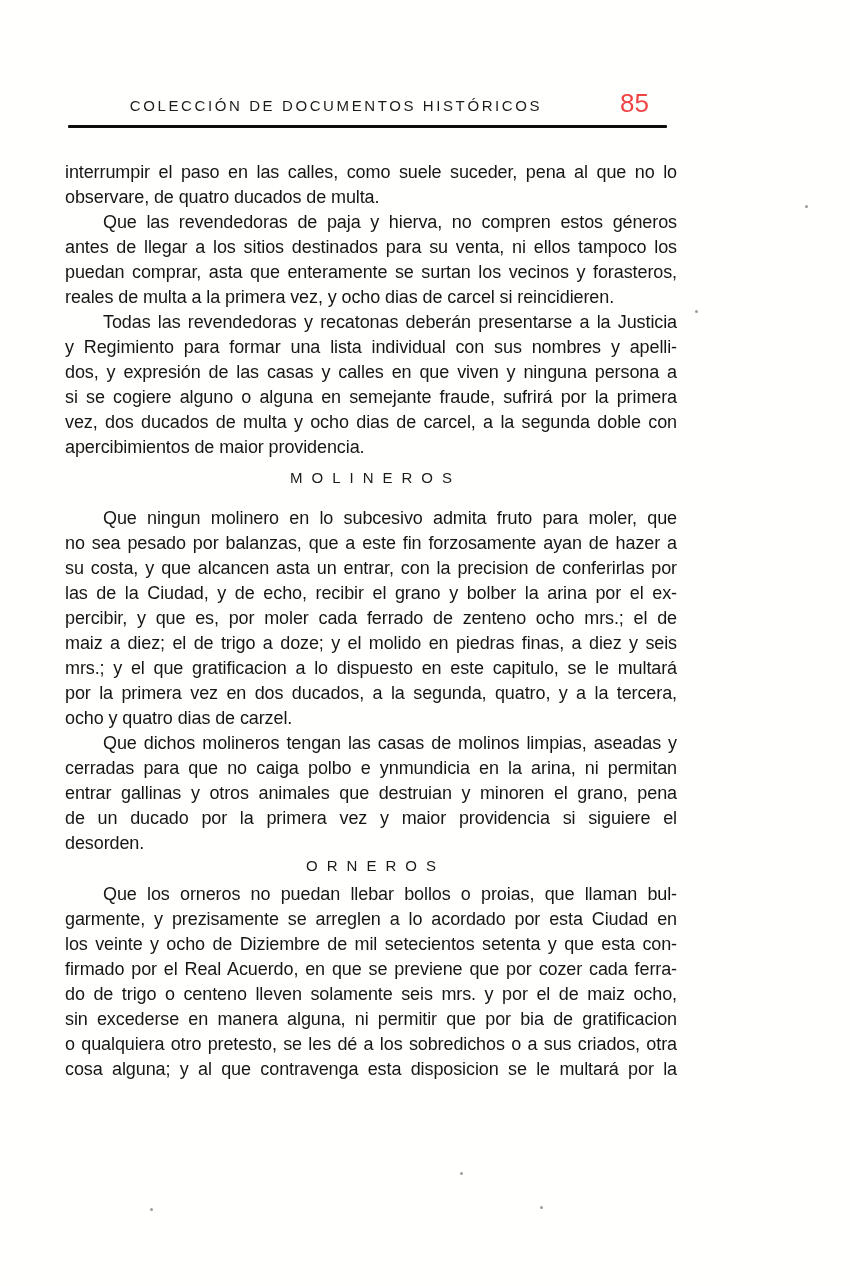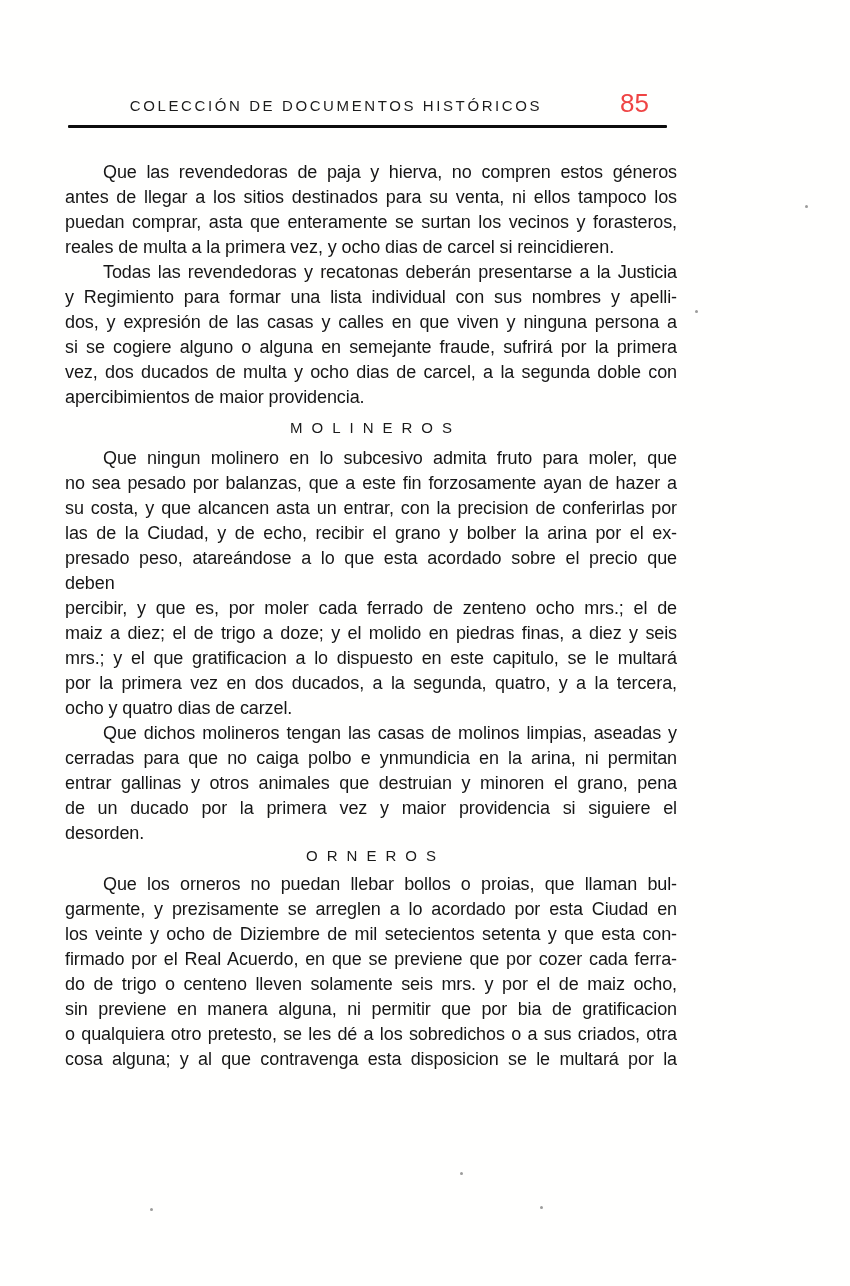--- a/index.html
+++ b/index.html
@@ -62,41 +62,45 @@
   .line.endline { text-align-last: left; }
   .line.indent { text-indent: 38px; }
   .heading {
     text-align: center;
     font-size: 15px;
     line-height: 20px;
     letter-spacing: 9px;
     padding-left: 9px;
     color: #1a1a1a;
   }
-  .section:nth-of-type(2) .heading { margin: 8px 0 8px; text-align: center; }
+  .section:nth-of-type(2) .heading { margin: 8px 0 18px; text-align: center; }
   .section:nth-of-type(3) .heading { margin: 0 0 6px; }
   .speck {
     position: absolute;
     width: 3px;
     height: 3px;
     background: #4a4a4a;
     border-radius: 50%;
     opacity: 0.55;
   }
 </style>
 </head>
 <body>
 
 <div class="page">
   <div class="text-block">
     <div class="header-title">COLECCIÓN DE DOCUMENTOS HISTÓRICOS</div>
     <div class="page-number">85</div>
     <div class="header-rule"></div>
     <div class="page-body">
         <div class="section">
+          <div class="para">
+            <div class="line">interrumpir el paso en las calles, como suele suceder, pena al que no lo</div>
+            <div class="line endline">observare, de quatro ducados de multa.</div>
+          </div>
           <div class="para">
             <div class="line indent">Que las revendedoras de paja y hierva, no compren estos géneros</div>
             <div class="line">antes de llegar a los sitios destinados para su venta, ni ellos tampoco los</div>
             <div class="line">puedan comprar, asta que enteramente se surtan los vecinos y forasteros,</div>
             <div class="line endline">reales de multa a la primera vez, y ocho dias de carcel si reincidieren.</div>
           </div>
           <div class="para">
             <div class="line indent">Todas las revendedoras y recatonas deberán presentarse a la Justicia</div>
             <div class="line">y Regimiento para formar una lista individual con sus nombres y apelli-</div>
             <div class="line">dos, y expresión de las casas y calles en que viven y ninguna persona a</div>
@@ -105,21 +109,20 @@
             <div class="line endline">apercibimientos de maior providencia.</div>
           </div>
         </div>
         <div class="section">
           <div class="heading">MOLINEROS</div>
           <div class="para">
             <div class="line indent">Que ningun molinero en lo subcesivo admita fruto para moler, que</div>
             <div class="line">no sea pesado por balanzas, que a este fin forzosamente ayan de hazer a</div>
             <div class="line">su costa, y que alcancen asta un entrar, con la precision de conferirlas por</div>
             <div class="line">las de la Ciudad, y de echo, recibir el grano y bolber la arina por el ex-</div>
-            <div class="line">presado peso, atareándose a lo que esta acordado sobre el precio que deben</div>
             <div class="line">percibir, y que es, por moler cada ferrado de zenteno ocho mrs.; el de</div>
             <div class="line">maiz a diez; el de trigo a doze; y el molido en piedras finas, a diez y seis</div>
             <div class="line">mrs.; y el que gratificacion a lo dispuesto en este capitulo, se le multará</div>
             <div class="line">por la primera vez en dos ducados, a la segunda, quatro, y a la tercera,</div>
             <div class="line endline">ocho y quatro dias de carzel.</div>
           </div>
           <div class="para">
             <div class="line indent">Que dichos molineros tengan las casas de molinos limpias, aseadas y</div>
             <div class="line">cerradas para que no caiga polbo e ynmundicia en la arina, ni permitan</div>
             <div class="line">entrar gallinas y otros animales que destruian y minoren el grano, pena</div>
@@ -128,21 +131,21 @@
           </div>
         </div>
         <div class="section">
           <div class="heading">ORNEROS</div>
           <div class="para">
             <div class="line indent">Que los orneros no puedan llebar bollos o proias, que llaman bul-</div>
             <div class="line">garmente, y prezisamente se arreglen a lo acordado por esta Ciudad en</div>
             <div class="line">los veinte y ocho de Diziembre de mil setecientos setenta y que esta con-</div>
             <div class="line">firmado por el Real Acuerdo, en que se previene que por cozer cada ferra-</div>
             <div class="line">do de trigo o centeno lleven solamente seis mrs. y por el de maiz ocho,</div>
-            <div class="line">sin previene en manera alguna, ni permitir que por bia de gratificacion</div>
+            <div class="line">sin excederse en manera alguna, ni permitir que por bia de gratificacion</div>
             <div class="line">o qualquiera otro pretesto, se les dé a los sobredichos o a sus criados, otra</div>
             <div class="line">cosa alguna; y al que contravenga esta disposicion se le multará por la</div>
           </div>
         </div>
       </div>
   </div>
   <div class="speck" style="left:805px; top:205px;"></div>
   <div class="speck" style="left:695px; top:310px;"></div>
   <div class="speck" style="left:460px; top:1172px;"></div>
   <div class="speck" style="left:150px; top:1208px;"></div>

